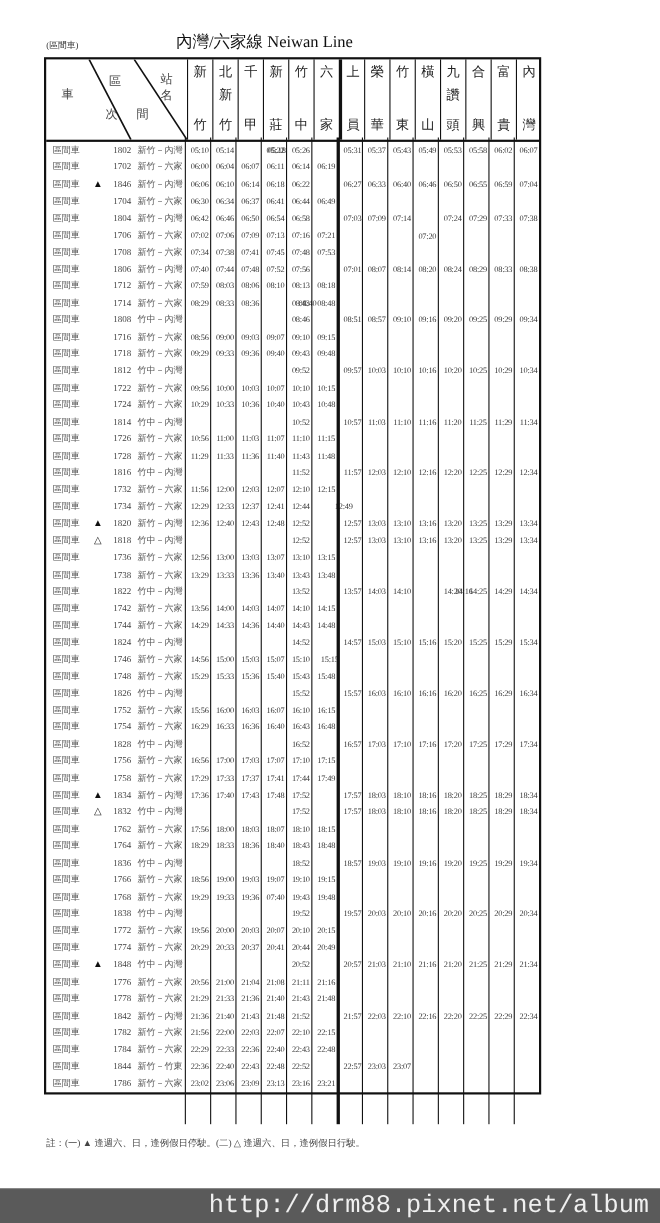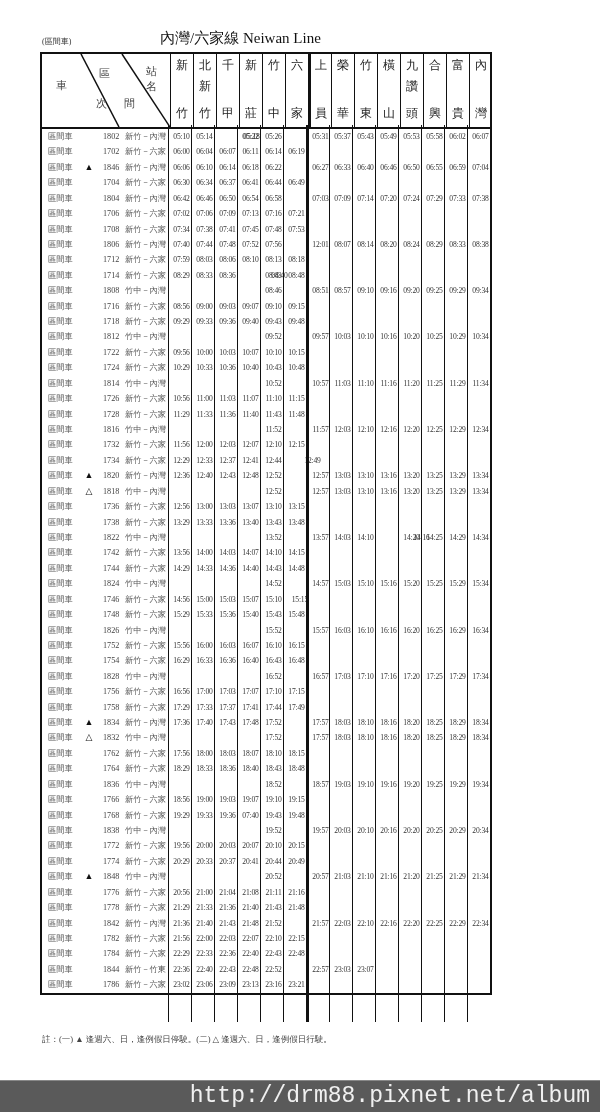--- a/index.html
+++ b/index.html
@@ -210,21 +210,21 @@
         <span class="c croute">新竹－內灣</span>
         <span class="t" style="left: 128px;">06:42</span>
         <span class="t" style="left: 151px;">06:46</span>
         <span class="t" style="left: 174px;">06:50</span>
         <span class="t" style="left: 197px;">06:54</span>
         <span class="t" style="left: 220px;">06:58</span>
         <span class="t" style="left: 243px;"></span>
         <span class="t" style="left: 267px;">07:03</span>
         <span class="t" style="left: 289px;">07:09</span>
         <span class="t" style="left: 312px;">07:14</span>
-        <span class="t" style="left: 335px;">07:20</span>
+        <span class="t" style="left: 335px; margin-top: 16px;">07:20</span>
         <span class="t" style="left: 358px;">07:24</span>
         <span class="t" style="left: 381px;">07:29</span>
         <span class="t" style="left: 404px;">07:33</span>
         <span class="t" style="left: 427px;">07:38</span>
       </div>
       <div class="row">
         <span class="c ctype">區間車</span>
         <span class="c cmark"></span>
         <span class="c cno">1706</span>
         <span class="c croute">新竹－六家</span>
@@ -267,21 +267,21 @@
         <span class="c ctype">區間車</span>
         <span class="c cmark"></span>
         <span class="c cno">1806</span>
         <span class="c croute">新竹－內灣</span>
         <span class="t" style="left: 128px;">07:40</span>
         <span class="t" style="left: 151px;">07:44</span>
         <span class="t" style="left: 174px;">07:48</span>
         <span class="t" style="left: 197px;">07:52</span>
         <span class="t" style="left: 220px;">07:56</span>
         <span class="t" style="left: 243px;"></span>
-        <span class="t" style="left: 267px;">12:01</span>
+        <span class="t" style="left: 267px;">07:01</span>
         <span class="t" style="left: 289px;">08:07</span>
         <span class="t" style="left: 312px;">08:14</span>
         <span class="t" style="left: 335px;">08:20</span>
         <span class="t" style="left: 358px;">08:24</span>
         <span class="t" style="left: 381px;">08:29</span>
         <span class="t" style="left: 404px;">08:33</span>
         <span class="t" style="left: 427px;">08:38</span>
       </div>
       <div class="row">
         <span class="c ctype">區間車</span>

